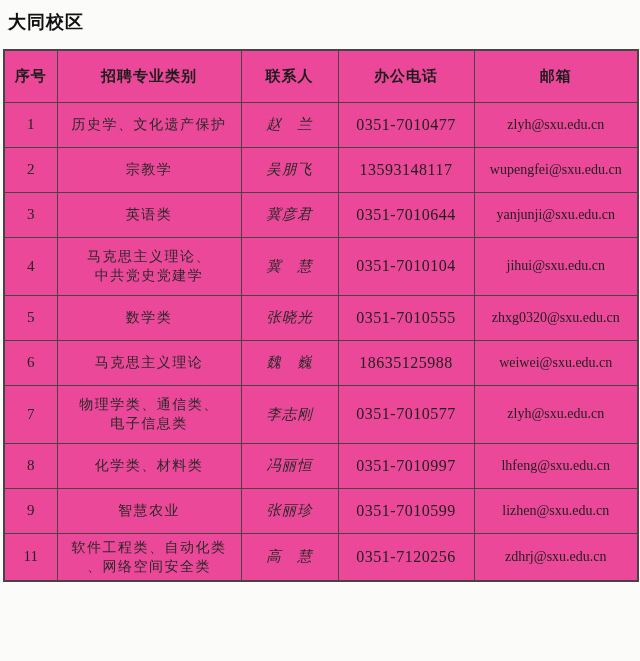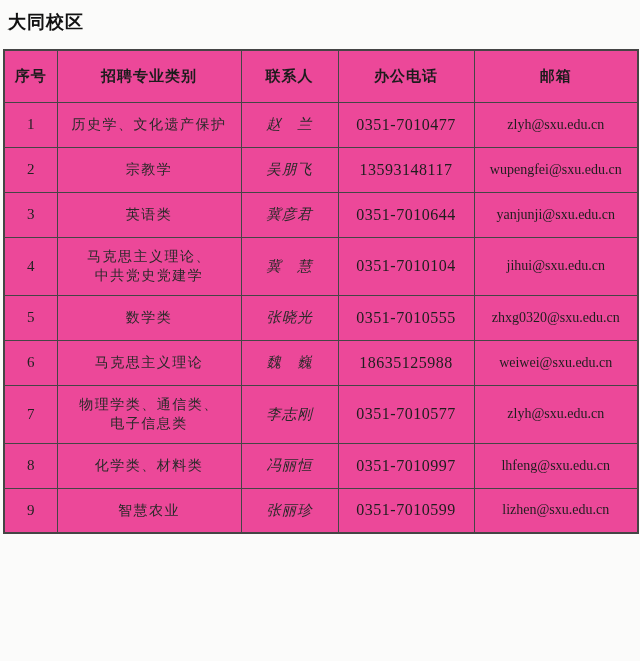--- a/index.html
+++ b/index.html
@@ -149,16 +149,24 @@
     <td class="col-phone">0351-7010997</td>
     <td class="col-email">lhfeng@sxu.edu.cn</td>
   </tr>
         <tr>
     <td class="col-index">9</td>
     <td class="col-category">智慧农业</td>
     <td class="col-contact">张丽珍</td>
     <td class="col-phone">0351-7010599</td>
     <td class="col-email">lizhen@sxu.edu.cn</td>
   </tr>
+        <tr class="two-line last-row">
+    <td class="col-index">11</td>
+    <td class="col-category">软件工程类、自动化类
+、网络空间安全类</td>
+    <td class="col-contact">高　慧</td>
+    <td class="col-phone">0351-7120256</td>
+    <td class="col-email">zdhrj@sxu.edu.cn</td>
+  </tr>
       </tbody>
   </table>
 
 </div>
 
 </body></html>

